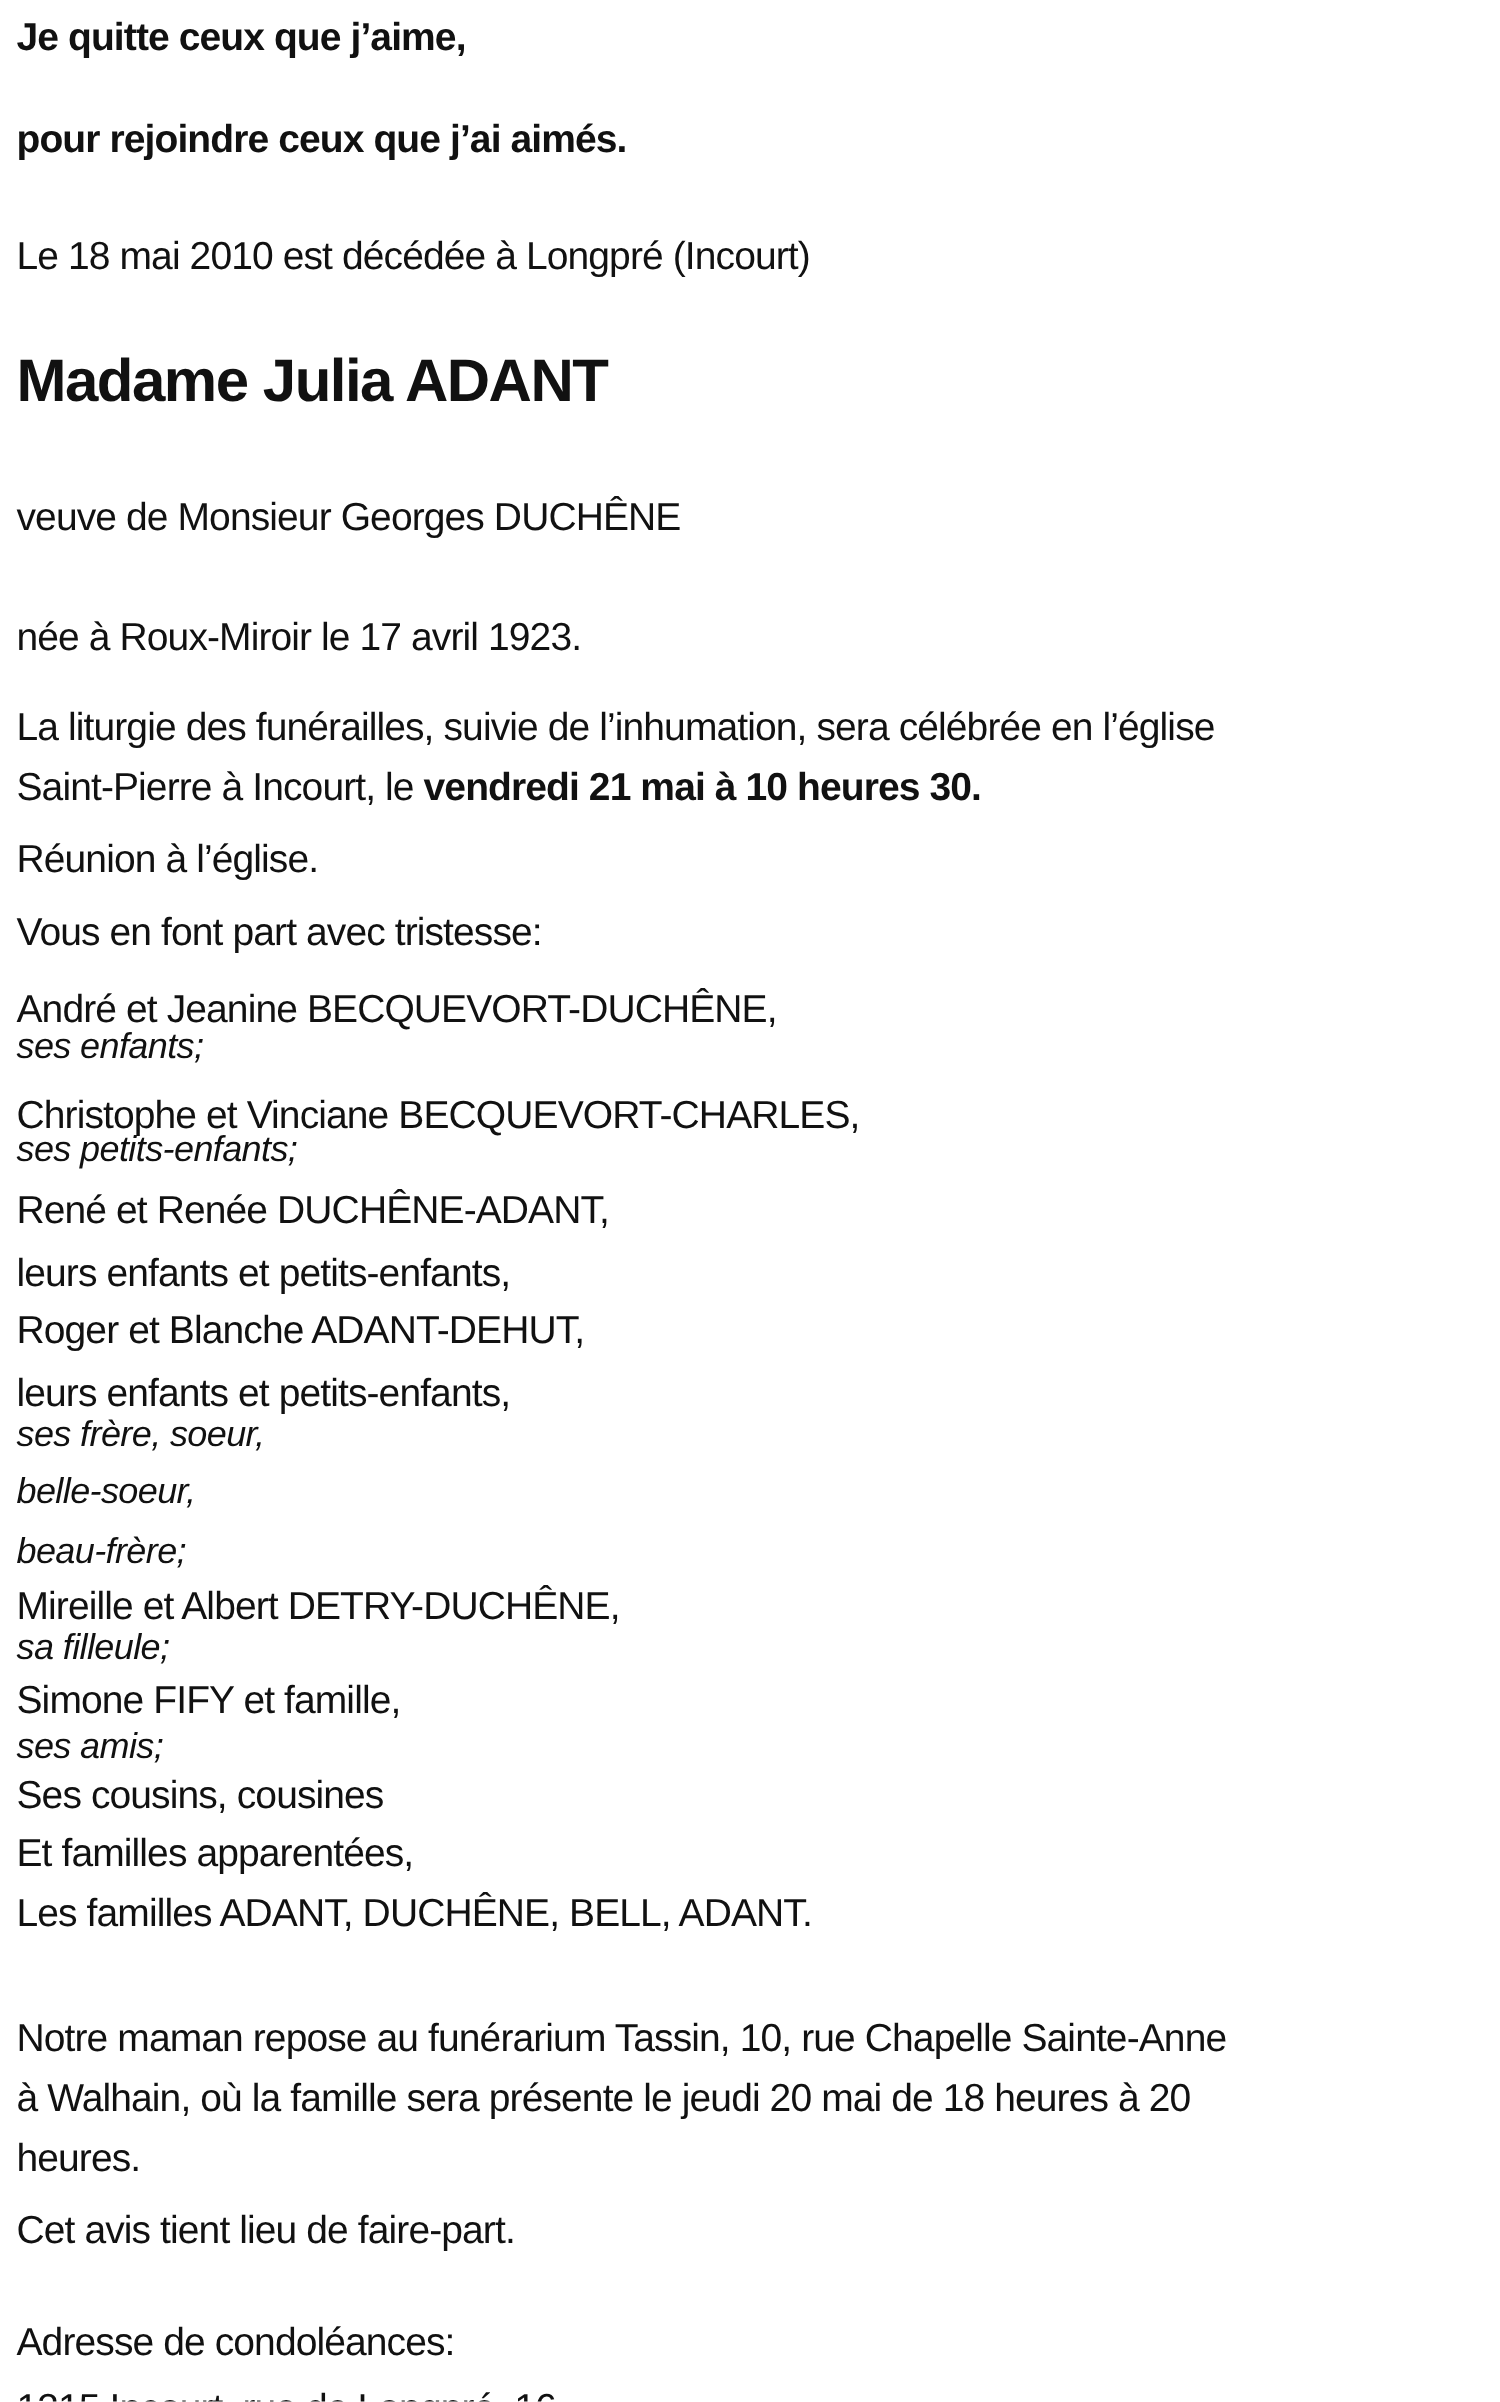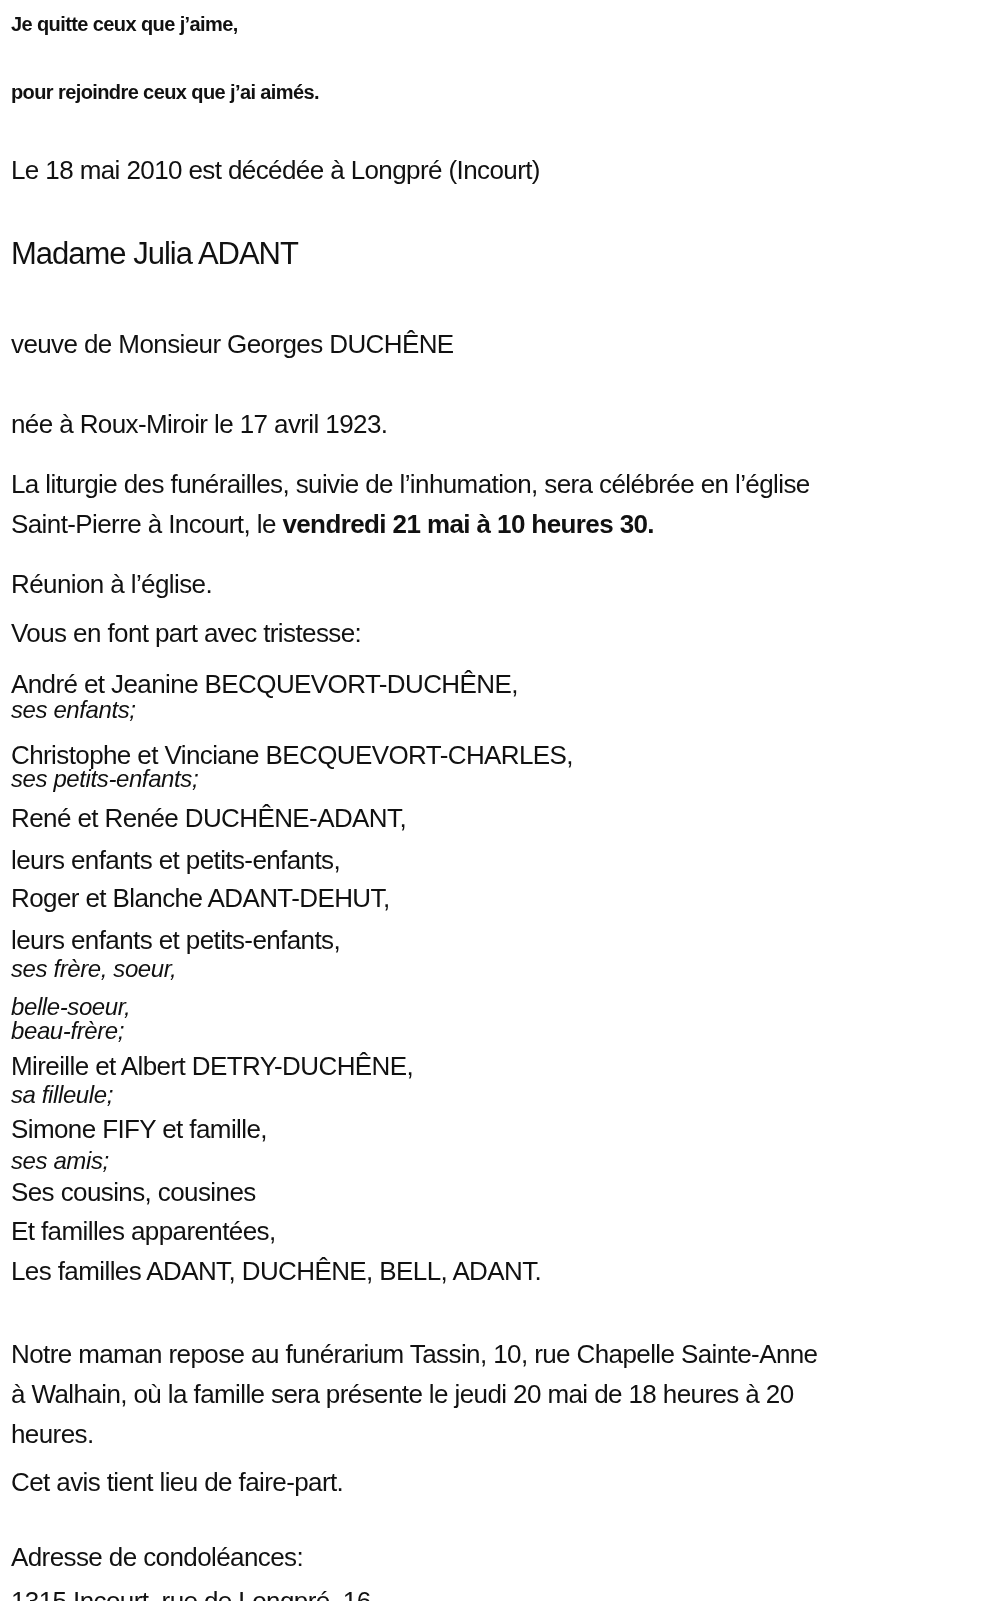--- a/index.html
+++ b/index.html
@@ -13,28 +13,28 @@
     padding: 4px 8px 0 11px;
     overflow: hidden;
   }
   p { margin: 0; white-space: nowrap; }
   .line {
     font-size: 26px;
     line-height: 40px;
     letter-spacing: -0.6px;
   }
   .intro {
-    font-size: 20px;
+    font-size: 26px;
     font-weight: bold;
     line-height: 40px;
     letter-spacing: -0.6px;
   }
   .title {
-    font-size: 31px;
-    font-weight: normal;
+    font-size: 40px;
+    font-weight: bold;
     line-height: 56px;
     letter-spacing: -1px;
   }
   .relation {
     font-size: 24px;
     font-style: italic;
     line-height: 24px;
     letter-spacing: -0.4px;
   }
   .bold { font-weight: bold; text-align: center; }
@@ -49,35 +49,35 @@
 
 <p class="title" style="margin-top:36px">Madame Julia ADANT</p>
 
 <p class="line" style="margin-top:42px">veuve de Monsieur Georges DUCHÊNE</p>
 
 <p class="line" style="margin-top:40px">née à Roux-Miroir le 17 avril 1923.</p>
 
 <p class="line" style="margin-top:20px">La liturgie des funérailles, suivie de l’inhumation, sera célébrée en l’église</p>
 <p class="line"><span>Saint-Pierre à Incourt, le </span><span class="bold">vendredi 21 mai à 10 heures 30.</span></p>
 
-<p class="line" style="margin-top:20px">Réunion à l’église.</p>
+<p class="line" style="margin-top:8px">Réunion à l’église.</p>
 
 <p class="line" style="margin-top:9px">Vous en font part avec tristesse:</p>
 
 <p class="line" style="margin-top:11px">André et Jeanine BECQUEVORT-DUCHÊNE,</p>
 <p class="relation" style="margin-top:-6px">ses enfants;</p>
 <p class="line" style="margin-top:13px">Christophe et Vinciane BECQUEVORT-CHARLES,</p>
 <p class="relation" style="margin-top:-8px">ses petits-enfants;</p>
 <p class="line" style="margin-top:7px">René et Renée DUCHÊNE-ADANT,</p>
 <p class="line" style="margin-top:2px">leurs enfants et petits-enfants,</p>
 <p class="line" style="margin-top:-2px">Roger et Blanche ADANT-DEHUT,</p>
 <p class="line" style="margin-top:2px">leurs enfants et petits-enfants,</p>
 <p class="relation" style="margin-top:-3px">ses frère, soeur,</p>
 <p class="relation" style="margin-top:14px">belle-soeur,</p>
-<p class="relation" style="">beau-frère;</p>
+<p class="relation" style="margin-top:16px">beau-frère;</p>
 <p class="line" style="margin-top:3px">Mireille et Albert DETRY-DUCHÊNE,</p>
 <p class="relation" style="margin-top:-3px">sa filleule;</p>
 <p class="line" style="margin-top:2px">Simone FIFY et famille,</p>
 <p class="relation">ses amis;</p>
 <p class="line" style="margin-top:-1px">Ses cousins, cousines</p>
 <p class="line" style="margin-top:-1px">Et familles apparentées,</p>
 <p class="line">Les familles ADANT, DUCHÊNE, BELL, ADANT.</p>
 
 <p class="line" style="margin-top:43px">Notre maman repose au funérarium Tassin, 10, rue Chapelle Sainte-Anne</p>
 <p class="line">à Walhain, où la famille sera présente le jeudi 20 mai de 18 heures à 20</p>

